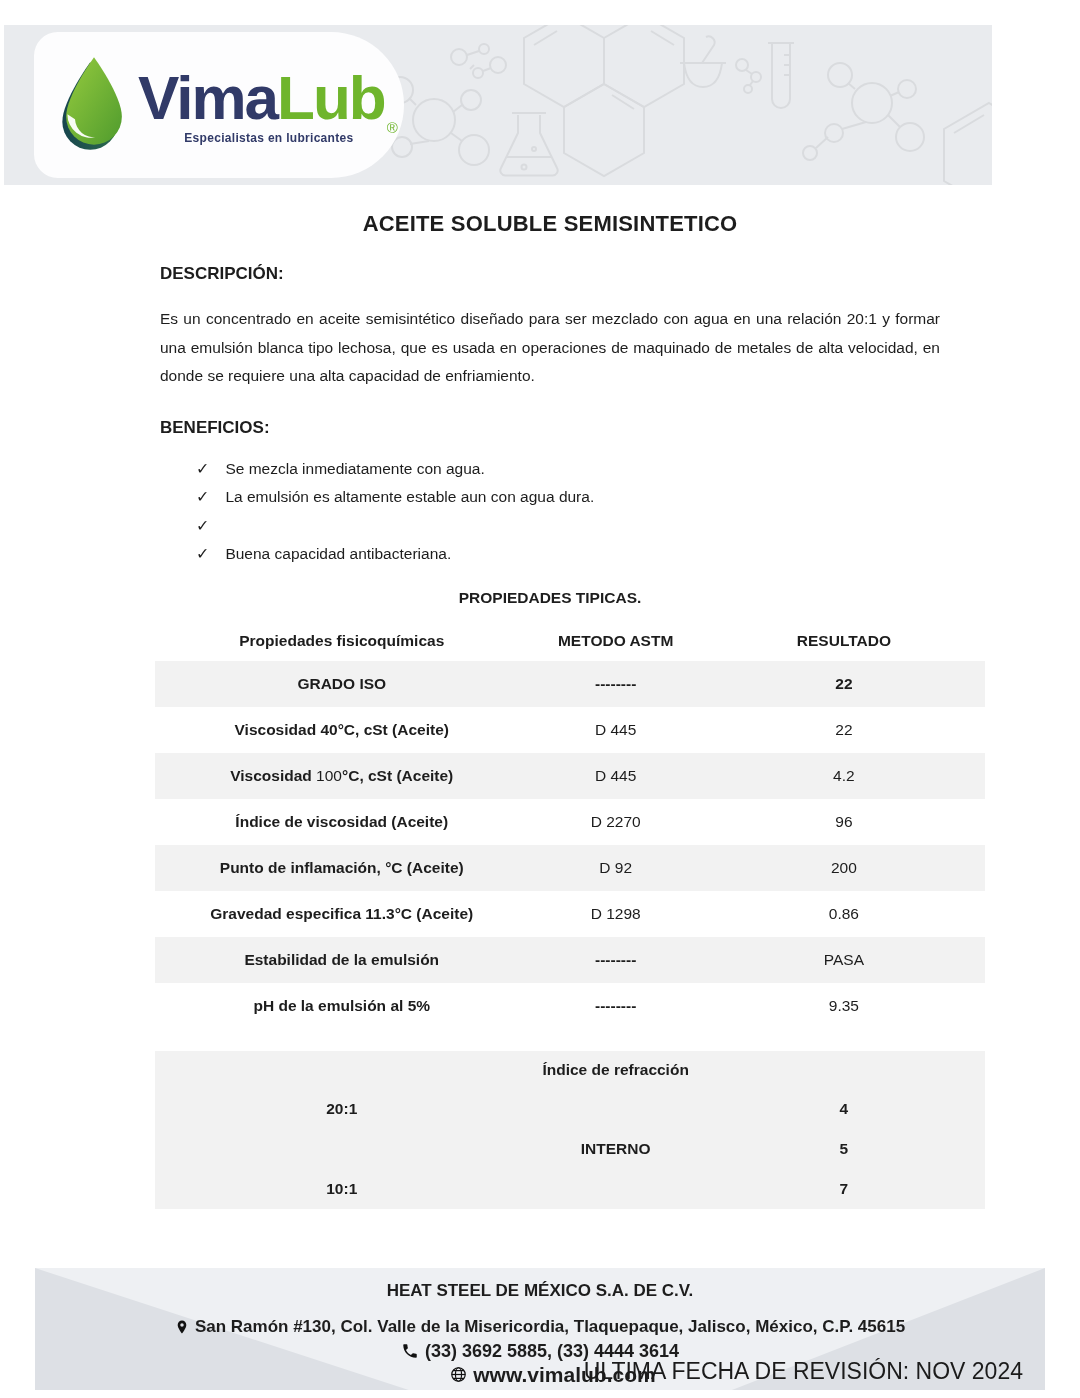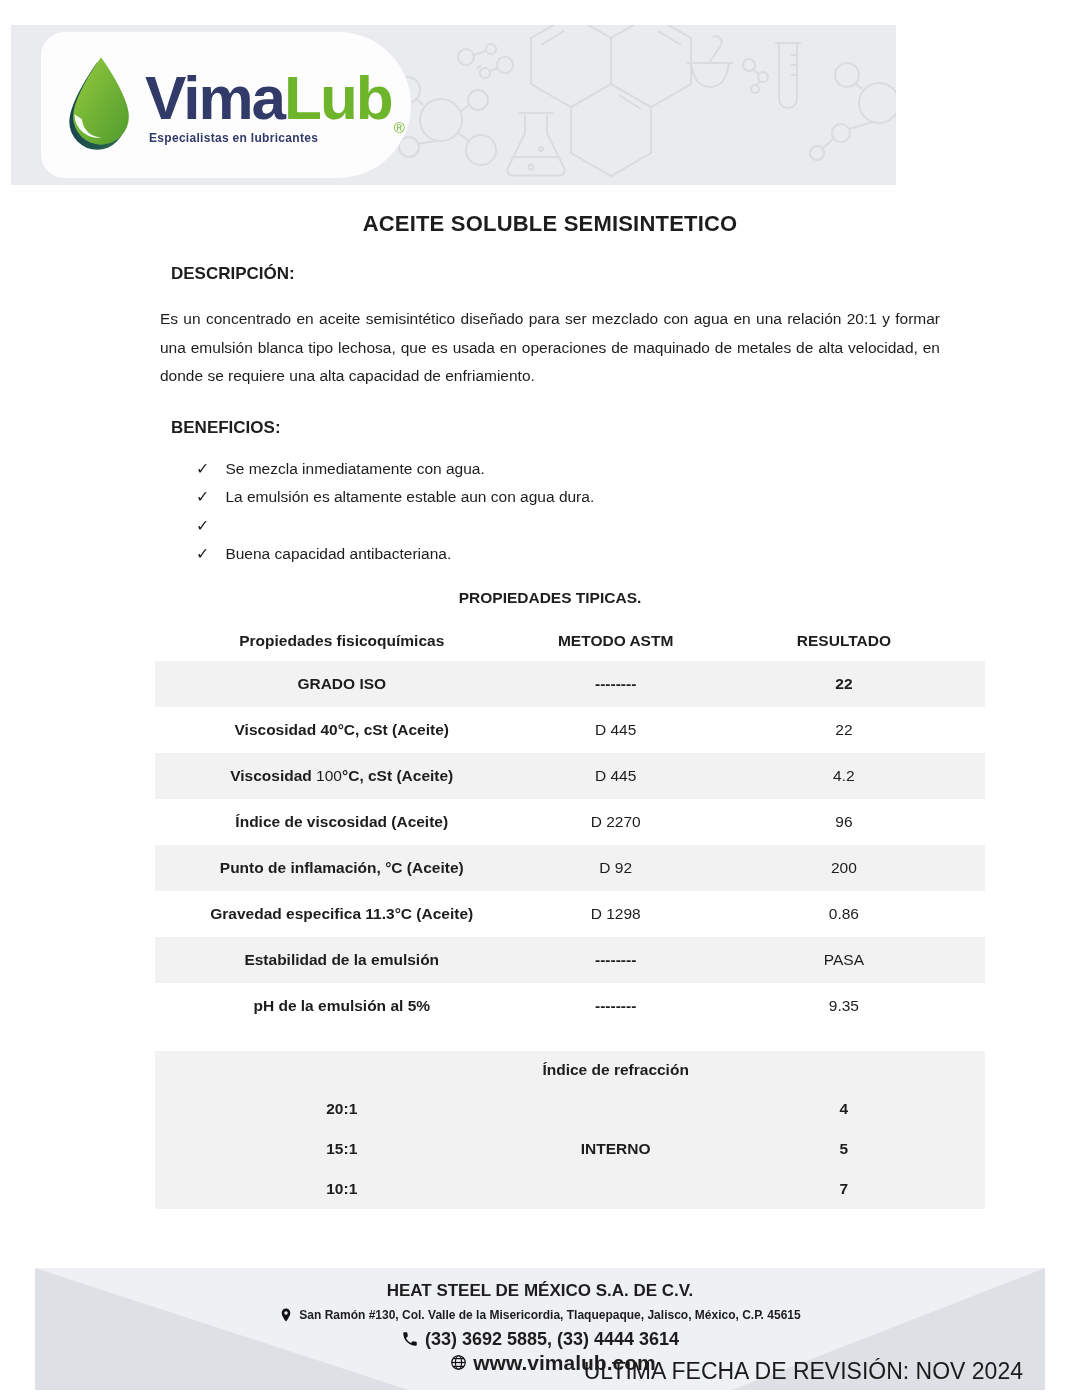--- a/index.html
+++ b/index.html
@@ -6,36 +6,36 @@
     --navy:#313a68; --green:#6fb52c; --drop-dark:#17454e;
     --band:#e9ebee; --art-stroke:#d9dbde; --row-shade:#f2f2f2;
     --footer-bg:#eef0f3; --footer-accent:#dde0e5; --ink:#1d1d1d;
   }
   *{box-sizing:border-box;}
   html,body{margin:0;padding:0;background:#fff;}
   .page{position:relative;width:1080px;height:1398px;background:#fff;overflow:hidden;
         font-family:"Liberation Sans",sans-serif;color:var(--ink);}
 
   
-  .band{position:absolute;top:25px;left:11px;width:885px;height:160px;background:var(--band);overflow:hidden;}
+  .band{position:absolute;top:25px;left:4px;width:988px;height:160px;background:var(--band);overflow:hidden;text-align:center;}
   .chem{position:absolute;top:0;left:0;width:1080px;height:160px;}
   .chem *{stroke:var(--art-stroke);fill:none;stroke-width:2px;}
   .logo-pill{position:absolute;top:7px;left:30px;width:370px;height:146px;background:#fdfdfe;
              border-radius:26px 80px 80px 26px;display:flex;align-items:center;padding-left:22px;}
   .drop-svg{width:76px;height:100px;margin:-8px 6px 0 0;flex:0 0 auto;}
   .logo-text{line-height:1;}
   .wordmark{font-size:62px;font-weight:700;letter-spacing:-2px;color:var(--navy);white-space:nowrap;}
   .wordmark .lub{color:var(--green);}
   .wordmark .reg{font-size:15px;font-weight:400;color:var(--green);position:relative;top:14px;left:2px;letter-spacing:0;}
   .tagline{font-size:12px;font-weight:700;color:var(--navy);letter-spacing:.3px;margin-top:3px;padding-left:4px;white-space:nowrap;}
 
   
   .content{position:absolute;top:185px;left:0;width:1080px;padding:26px 140px 0 160px;}
   .doc-title{margin:0;text-align:center;font-size:22px;font-weight:700;letter-spacing:.2px;}
-  .section-heading{margin:27px 11px 0;font-size:17px;font-weight:700;}
+  .section-heading{margin:27px 0 0;font-size:17px;font-weight:700;}
   .body-text{margin:21px 0 0;font-size:15.5px;line-height:28.5px;text-align:justify;}
   .benefits{list-style:none;margin:17px 0 0;padding:0 0 0 36px;}
   .benefits li{display:flex;gap:16px;font-size:15.5px;line-height:28.5px;}
   .check{font-size:16px;flex:0 0 auto;}
   .props-heading{margin:20px 0 0;text-align:center;font-size:15.5px;font-weight:700;}
 
   
   .ptable{margin:14px 0 0 -5px;width:830px;font-size:15.5px;}
   .thead,.trow{display:grid;grid-template-columns:45% 21% 34%;align-items:center;text-align:center;}
   .thead{height:40px;font-weight:700;}
@@ -51,21 +51,21 @@
 
   
   .footer{position:absolute;left:35px;top:1268px;width:1010px;height:122px;background:var(--footer-bg);}
   .tri-left{position:absolute;left:0;top:0;width:37%;height:100%;background:var(--footer-accent);
             clip-path:polygon(0 0,100% 100%,0 100%);}
   .tri-right{position:absolute;right:0;top:0;width:31%;height:100%;background:var(--footer-accent);
              clip-path:polygon(100% 0,100% 100%,0 100%);}
   .flines{position:relative;z-index:2;text-align:center;padding-top:11px;}
   .fline{display:flex;justify-content:center;align-items:center;gap:6px;font-weight:700;}
   .f-company{font-size:17px;line-height:24px;}
-  .f-addr{font-size:12px;line-height:24px;}
+  .f-addr{font-size:17px;line-height:24px;margin-top:12px;}
   .f-phone{font-size:18px;line-height:24px;}
   .f-web{font-size:21px;line-height:23px;padding-left:26px;}
   .ficon{flex:0 0 auto;display:block;}
   .revision{position:absolute;z-index:3;right:22px;bottom:5px;font-size:23px;font-weight:400;color:#1b1b1b;}
 </style>
 </head>
 <body>
 
 <div class="page">
 
@@ -247,21 +247,20 @@
           <div class="trow">
             <div><span style="font-weight: 700;">pH de la emulsión al 5%</span></div>
             <div style="font-weight: 700;">--------</div>
             <div>9.35</div>
           </div>
         </div>
 
       <div class="refraction">
         <div class="ref-head">Índice de refracción</div>
         <div class="ref-r1">20:1</div>
-        <div class="ref-r2">15:1</div>
         <div class="ref-r3">10:1</div>
         <div class="ref-method">INTERNO</div>
         <div class="ref-v1">4</div>
         <div class="ref-v2">5</div>
         <div class="ref-v3">7</div>
       </div>
     </div>
   </main>
 
   <footer class="footer">

